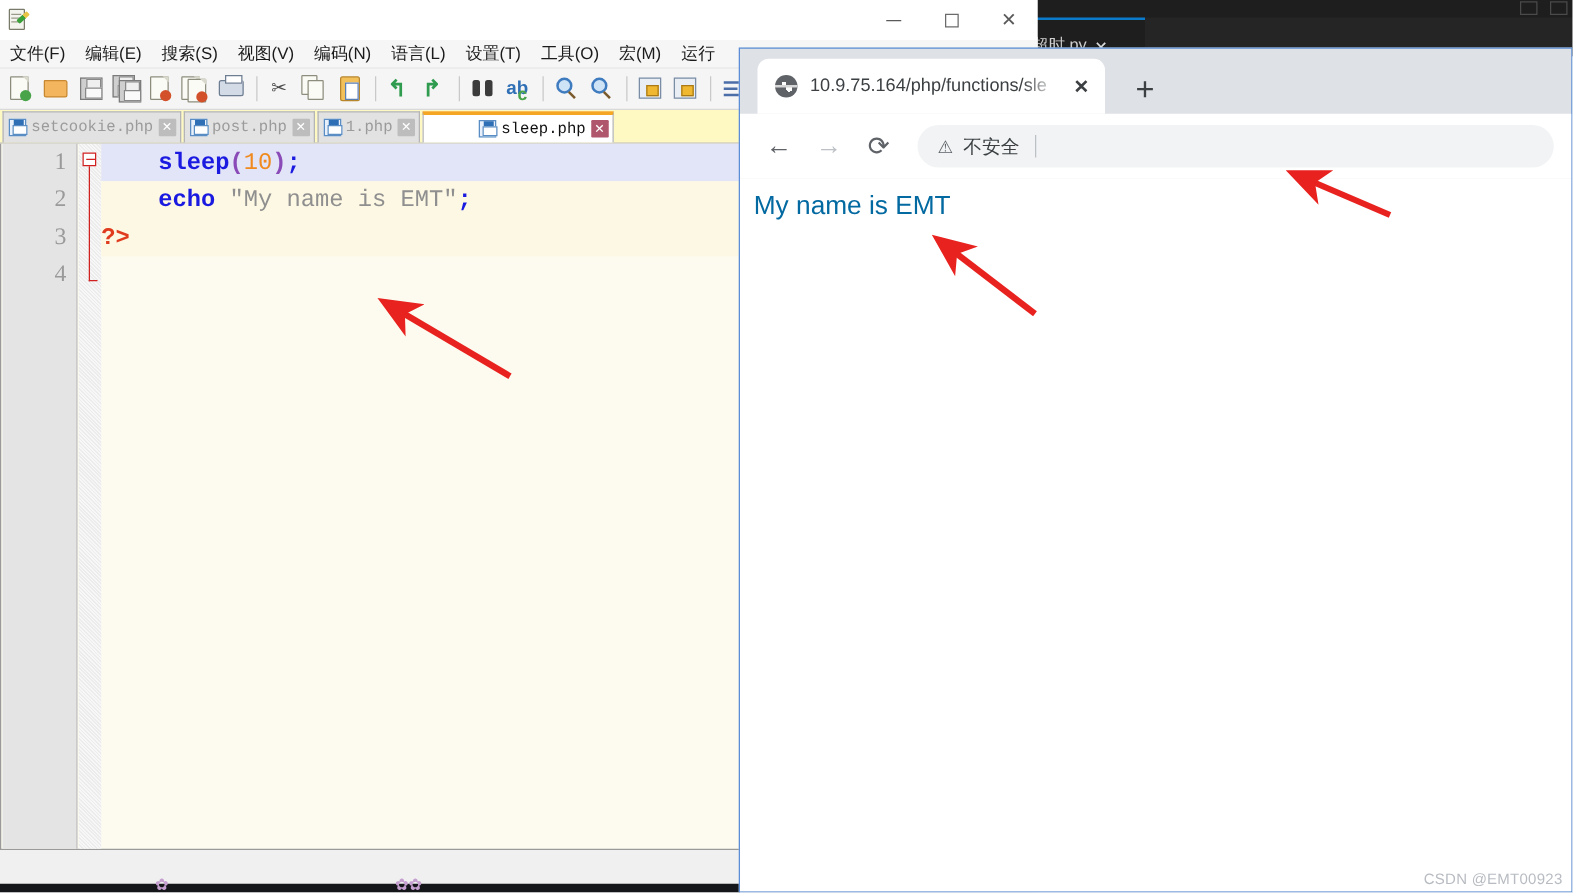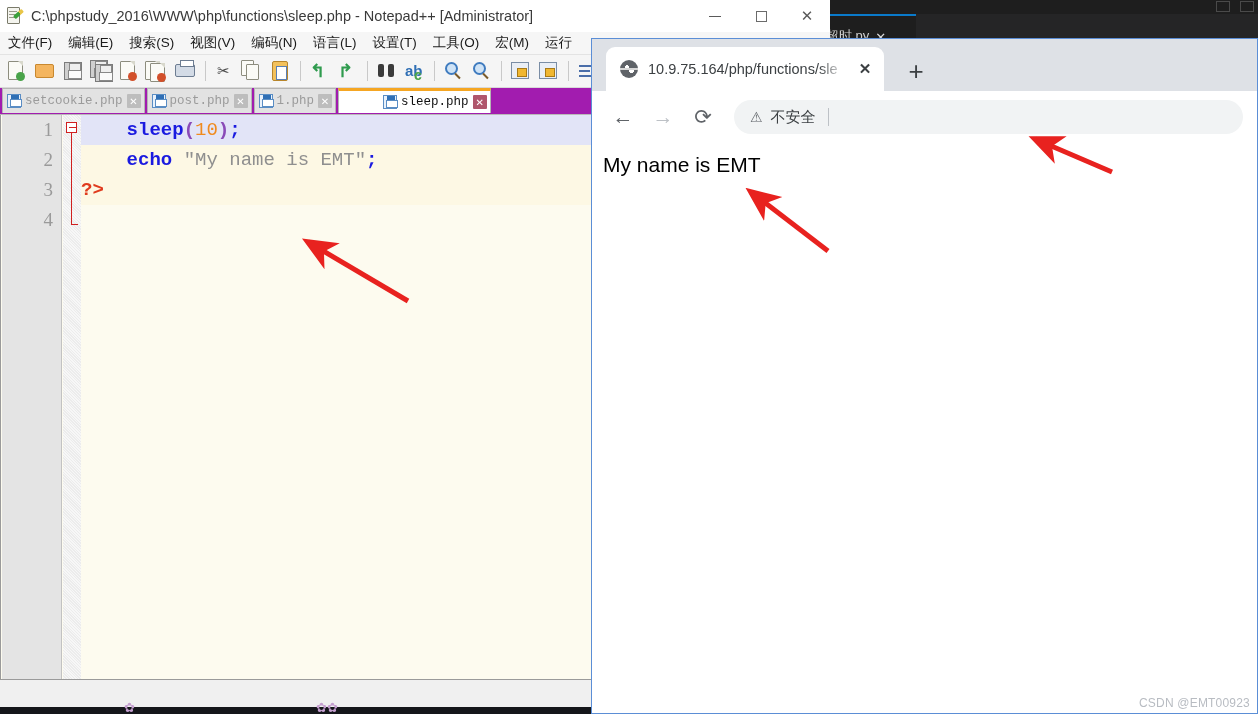--- a/index.html
+++ b/index.html
@@ -113,22 +113,22 @@
   .binoc { position:absolute; left:5px; top:6px; width:16px; height:13px; }
   .binoc i { position:absolute; top:0; width:6px; height:13px; background:#3b3b3b; border-radius:2px; }
   .magnif { position:absolute; left:5px; top:4px; width:13px; height:13px; border:2px solid #3f7bbf; border-radius:50%; background:#cfe3f6; }
   .magnif:after { content:""; position:absolute; right:-5px; bottom:-4px; width:7px; height:2px; background:#7a5a2a; transform:rotate(45deg); }
   .lockico { position:absolute; left:4px; top:4px; width:18px; height:17px; background:#e9eef5; border:1px solid #7a8da5; }
   .lockico:after { content:""; position:absolute; right:1px; bottom:1px; width:8px; height:7px; background:#f0b731; border:1px solid #a97a16; }
   .paraico { position:absolute; left:7px; top:4px; font-size:17px; line-height:18px; color:#4b6ea9; }
 
   .npp-tabbar {
     position:absolute; left:0; top:88px; width:830px; height:27px;
-    background:#a21caf; border-bottom:1px solid #b9b9b9;
-    display:flex; align-items:flex-start; padding-left:2px;
+    background:#fef9c3; border-bottom:1px solid #b9b9b9;
+    display:flex; align-items:center; padding-left:2px;
   }
   .npp-tab {
     height:25px; display:flex; align-items:center; gap:4px;
     padding:0 3px 0 4px; background:#e2e2e2;
     border:1px solid #b5b5b5; border-bottom:none; margin-right:2px;
     font-family:"Liberation Mono", monospace; font-size:12.5px; color:#9b9b9b;
   }
   .npp-tab.active { background:#ffffff; color:#101010; border-top:3px solid #f5a623;padding-left:44px; }
   .npp-tab .tabicon { width:14px; height:14px; background:#e8f1fb; border:1px solid #5a8dc4; position:relative; flex:none; }
   .npp-tab .tabicon:before { content:""; position:absolute; left:3px; top:0; width:8px; height:5px; background:#2f6fb5; }
@@ -249,21 +249,21 @@
   .cr-omni-sep { width:1px; height:18px; background:#bdc1c6; margin:0 4px; flex:none; }
   .cr-url { font-size:15.5px; color:#5f6368; white-space:nowrap; }
   .cr-url b { color:#202124; font-weight:normal; }
 
   .cr-viewport {
     position:absolute; left:0; top:104px; width:100%; bottom:0;
     background:#ffffff;
   }
   .cr-page-text {
     position:absolute; left:11px; top:10px;
-    font-size:21px; color:#000000; font-family:"Liberation Sans", sans-serif;
+    font-size:21px; color:#0369a1; font-family:"Liberation Sans", sans-serif;
   }
 
   
   .arrow-svg { position:absolute; pointer-events:none; }
 
   
   #watermark {
     position:absolute; right:8px; bottom:4px;
     font-size:12px; color:#b8bcc2; letter-spacing:0.2px;
     font-family:"Liberation Sans", sans-serif;
@@ -292,21 +292,20 @@
   <div id="npp-window">
 
     <div class="npp-titlebar">
       <div class="npp-title-icon">
         <div class="sheet"></div>
         <div class="line" style="top:4px"></div>
         <div class="line" style="top:7px"></div>
         <div class="line" style="top:10px"></div>
         <div class="pencil"></div>
       </div>
-      <div class="npp-title-text">C:\phpstudy_2016\WWW\php\functions\sleep.php - Notepad++ [Administrator]</div>
       <div class="npp-wincontrols">
         <div>
             <span style="display:block;width:12px;height:1px;background:#5a5a5a"></span>
           </div>
         <div>
             <span class="wc-max-box"></span>
           </div>
         <div>✕</div>
       </div>
     </div>

